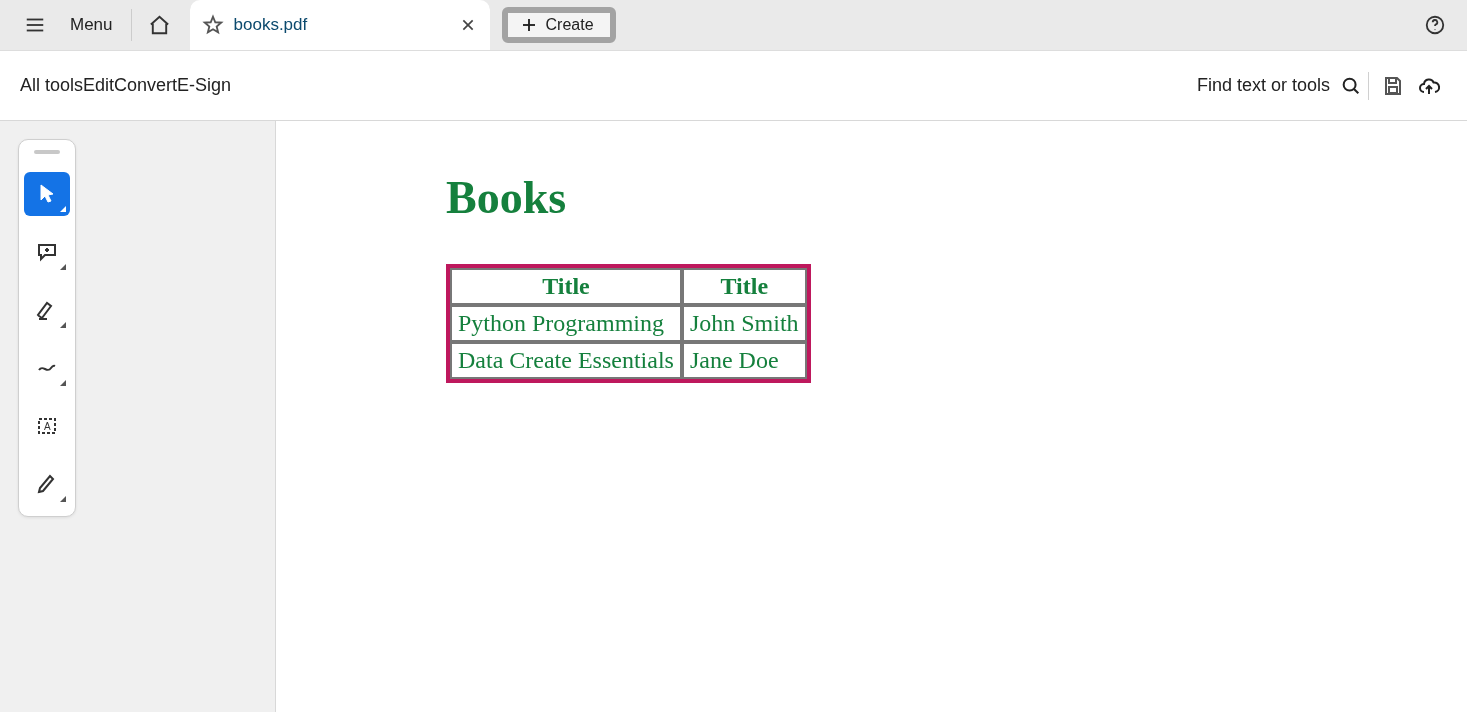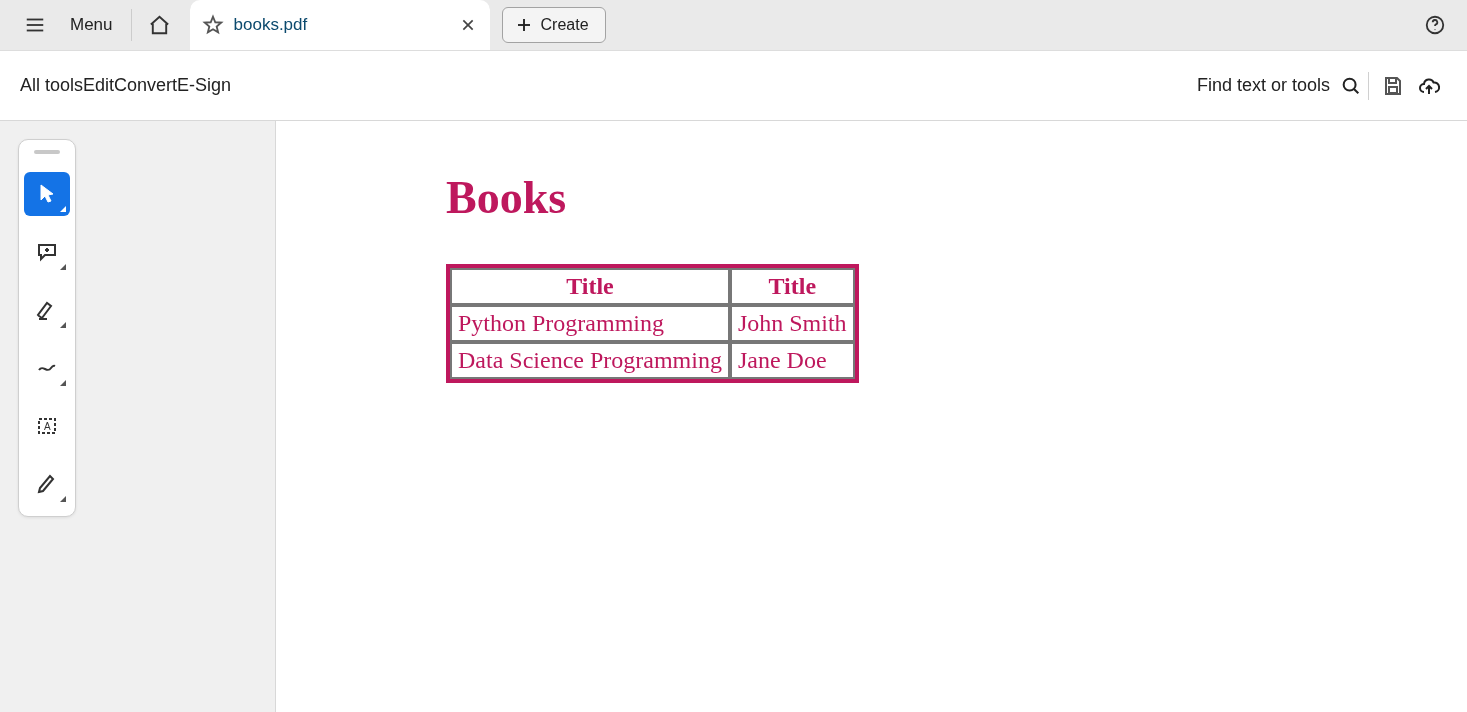--- a/index.html
+++ b/index.html
@@ -56,21 +56,21 @@
       gap: 10px;
       min-width: 300px;
       box-shadow: 0 -1px 0 #ddd inset;
     }
     .tab svg.star { width: 22px; height: 22px; }
     .tab-title { font-size: 17px; color: #0c4a6e; flex: 1; }
     .tab svg.close { width: 16px; height: 16px; cursor: pointer; }
     .create-btn {
       margin-left: 12px;
       background: #f4f4f4;
-      border: 1px solid #a3a3a3;
+      border: 6px solid #a3a3a3;
       border-radius: 6px;
       height: 36px;
       display: flex;
       align-items: center;
       gap: 8px;
       padding: 0 16px 0 12px;
       cursor: pointer;
       font-size: 16px;
       color: #222;
     }
@@ -168,21 +168,21 @@
     .tool-item.active .corner { border-bottom-color: #fff; }
 
     .docview {
       flex: 1;
       background: #fff;
       overflow: auto;
       padding: 50px 0 0 170px;
     }
     .doc-inner {
       font-family: "Times New Roman", Times, serif;
-      color: #be185d;
+      color: #15803d;
     }
     .doc-title {
       font-size: 46px;
       font-weight: bold;
       margin-bottom: 40px;
     }
     table.btable {
       border-collapse: separate;
       border-spacing: 0;
       border: 4px solid #be185d;
@@ -335,20 +335,20 @@
             <th>Title</th>
             <th>Title</th>
           </tr>
         </thead>
         <tbody>
           <tr>
             <td>Python Programming</td>
             <td>John Smith</td>
           </tr>
           <tr>
-            <td>Data Science Programming</td>
+            <td>Data Create Essentials</td>
             <td>Jane Doe</td>
           </tr>
         </tbody>
       </table>
     </div>
   </div>
 </div>
 
 </body></html>

